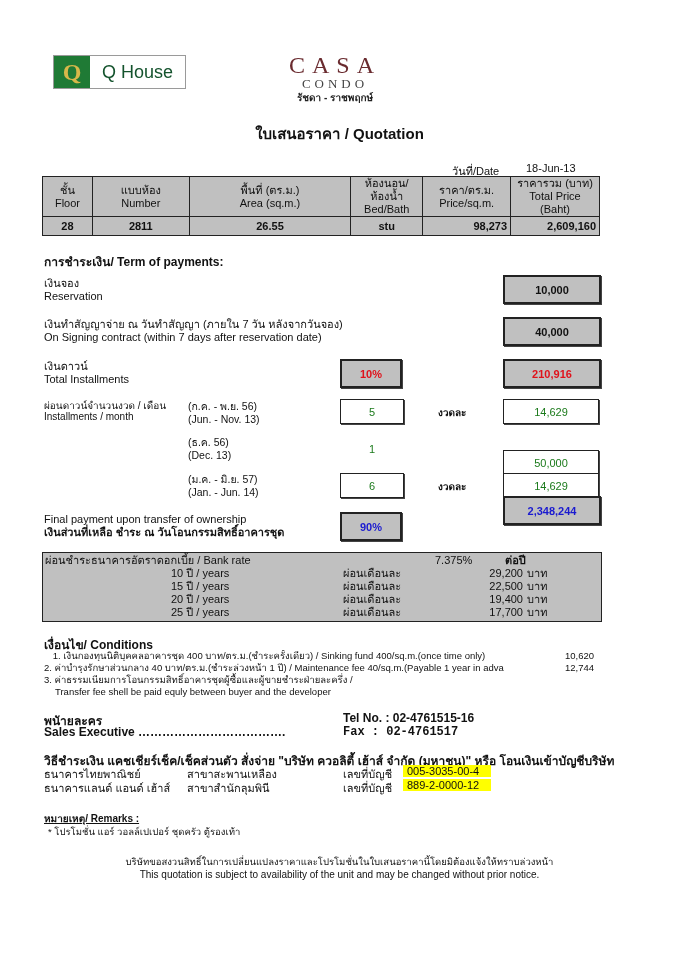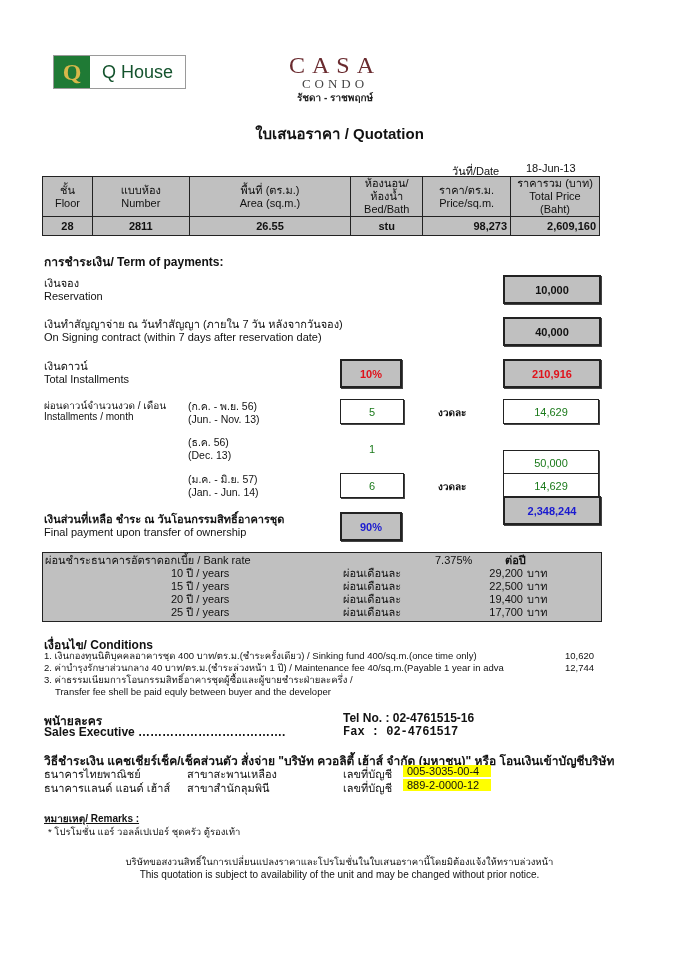--- a/index.html
+++ b/index.html
@@ -147,22 +147,22 @@
 
 <div class="abs lbl" style="left:188px;top:473px;font-size:10.5px;">
   <div>(ม.ค. - มิ.ย. 57)</div>
     <div>(Jan. - Jun. 14)</div>
 </div>
 <div class="box white green" style="left:340px;top:473px;width:62px;height:23px;">6</div>
 <div class="abs" style="left:438px;top:479px;font-size:10px;font-weight:bold;">งวดละ</div>
 <div class="box white green" style="left:503px;top:473px;width:94px;height:23px;">14,629</div>
 
 <div class="abs lbl" style="left:44px;top:513px;">
-  <div style="font-weight:bold;">เงินส่วนที่เหลือ ชำระ ณ วันโอนกรรมสิทธิ์อาคารชุด</div>
-    <div>Final payment upon transfer of ownership</div>
+  <div>Final payment upon transfer of ownership</div>
+    <div style="font-weight:bold;">เงินส่วนที่เหลือ ชำระ ณ วันโอนกรรมสิทธิ์อาคารชุด</div>
 </div>
 <div class="box gray blue" style="left:340px;top:512px;width:58px;height:25px;">90%</div>
 <div class="box gray blue" style="left:503px;top:496px;width:94px;height:25px;">2,348,244</div>
 
 <div class="abs bank">
   <div class="row" style="top:1px;">
     <span class="abs" style="left:2px;">ผ่อนชำระธนาคารอัตราดอกเบี้ย / Bank rate</span>
     <span class="abs" style="left:392px;">7.375%</span>
     <span class="abs" style="left:462px;font-weight:bold;">ต่อปี</span>
   </div>
@@ -186,21 +186,21 @@
   </div>
   <div class="row" style="top:53px;">
     <span class="abs" style="left:128px;">25 ปี / years</span>
     <span class="abs" style="left:300px;">ผ่อนเดือนละ</span>
     <span class="abs" style="left:410px;width:70px;text-align:right;">17,700</span>
     <span class="abs" style="left:484px;">บาท</span>
   </div>
 </div>
 
 <div class="abs sec" style="left:44px;top:635px;">เงื่อนไข/ Conditions</div>
-<div class="abs small" style="left:44px;top:650px;width:480px;white-space:nowrap;overflow:hidden;">1. เงินกองทุนนิติบุคคลอาคารชุด 400 บาท/ตร.ม.(ชำระครั้งเดียว) / Sinking fund 400/sq.m.(once time only)</div>
+<div class="abs small" style="left:29px;top:650px;width:480px;white-space:nowrap;overflow:hidden;text-align:center;">1. เงินกองทุนนิติบุคคลอาคารชุด 400 บาท/ตร.ม.(ชำระครั้งเดียว) / Sinking fund 400/sq.m.(once time only)</div>
 <div class="abs small" style="left:565px;top:650px;">10,620</div>
 <div class="abs small" style="left:44px;top:662px;width:460px;white-space:nowrap;overflow:hidden;">2. ค่าบำรุงรักษาส่วนกลาง 40 บาท/ตร.ม.(ชำระล่วงหน้า 1 ปี) / Maintenance fee 40/sq.m.(Payable 1 year in adva</div>
 <div class="abs small" style="left:565px;top:662px;">12,744</div>
 <div class="abs small" style="left:44px;top:674px;white-space:nowrap;">3. ค่าธรรมเนียมการโอนกรรมสิทธิ์อาคารชุดผู้ซื้อและผู้ขายชำระฝ่ายละครึ่ง /</div>
 <div class="abs small" style="left:55px;top:686px;white-space:nowrap;">Transfer fee shell be paid equly between buyer and the developer</div>
 
 <div class="abs sec" style="left:44px;top:711px;">พนัายละคร</div>
 <div class="abs sec" style="left:44px;top:725px;">Sales Executive ……………………………….</div>
 <div class="abs sec" style="left:343px;top:711px;">Tel No. :  02-4761515-16</div>
 <div class="abs sec" style="left:343px;top:725px;font-family:Liberation Mono, monospace;">Fax : 02-4761517</div>

